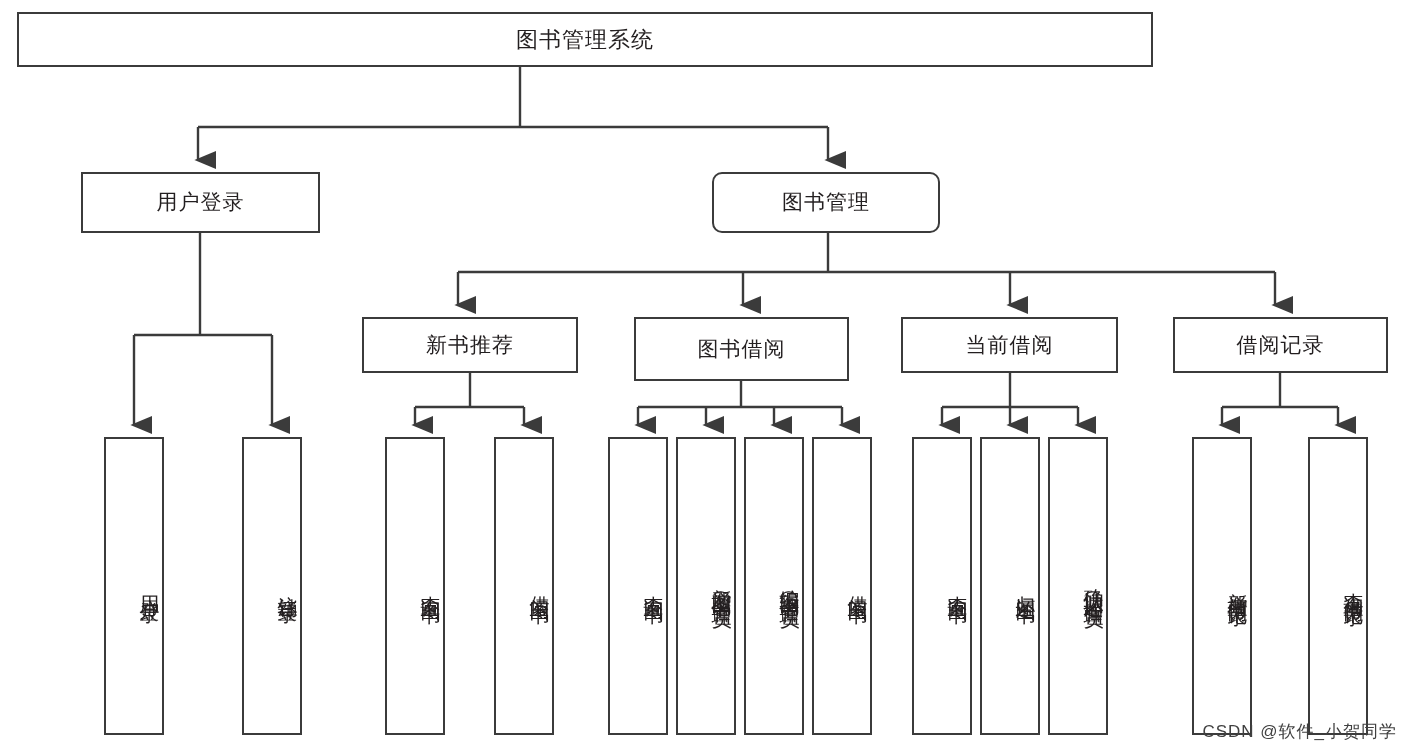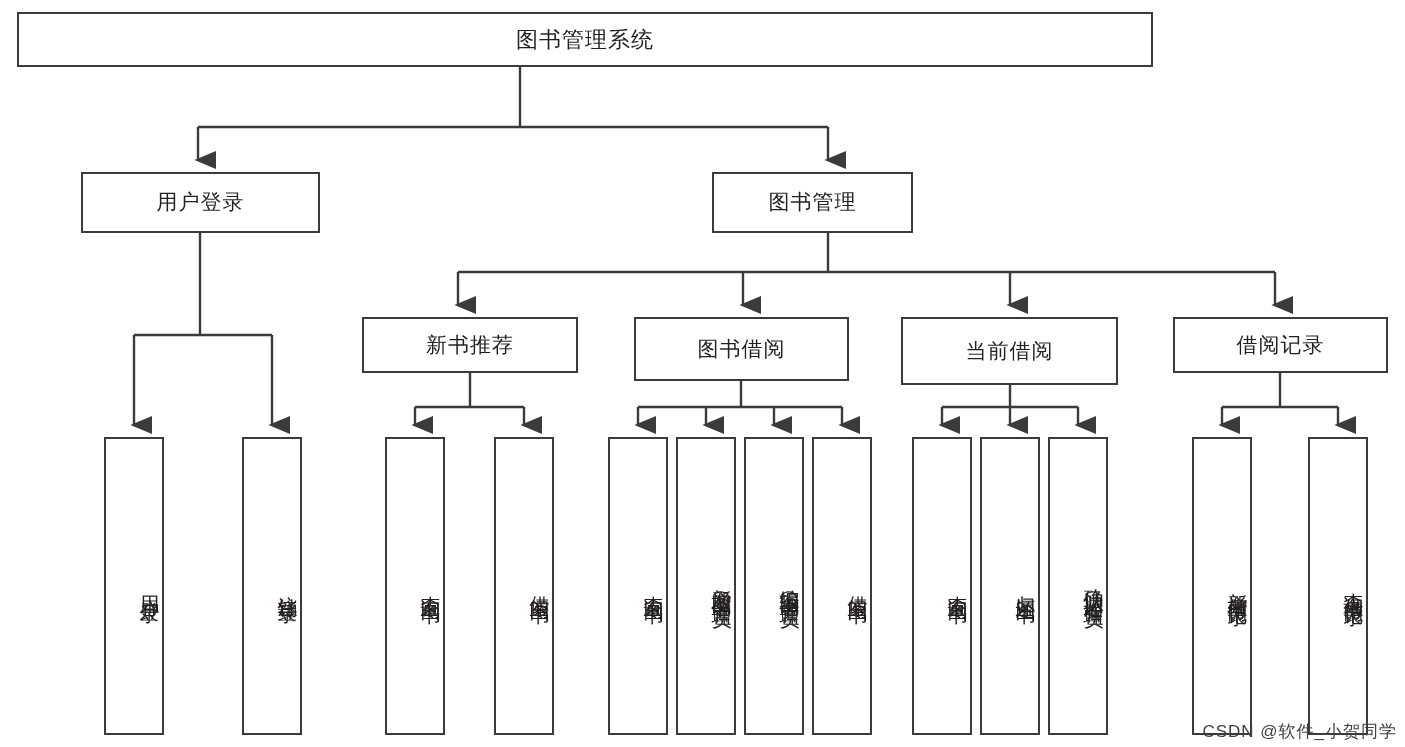--- a/index.html
+++ b/index.html
@@ -118,25 +118,25 @@
       <path d="M 1280 373 L 1280 407"></path>
       <path d="M 1222 407 L 1338 407"></path>
       <path d="M 1222 407 L 1222 425" marker-end="url(#arrow)"></path>
       <path d="M 1338 407 L 1338 425" marker-end="url(#arrow)"></path>
     </g>
   </svg>
 
   <div class="node h root" style="left:17px;top:12px;width:1136px;height:55px;">图书管理系统</div>
 
   <div class="node h" style="left:81px;top:172px;width:239px;height:61px;">用户登录</div>
-  <div class="node h" style="left:712px;top:172px;width:201px;height:61px;">图书管理</div>
+  <div class="node h" style="left:712px;top:172px;width:228px;height:61px;border-radius:10px;">图书管理</div>
 
   <div class="node h" style="left:362px;top:317px;width:216px;height:56px;">新书推荐</div>
   <div class="node h" style="left:634px;top:317px;width:215px;height:64px;">图书借阅</div>
-  <div class="node h" style="left:901px;top:317px;width:217px;height:68px;">当前借阅</div>
+  <div class="node h" style="left:901px;top:317px;width:217px;height:56px;">当前借阅</div>
   <div class="node h" style="left:1173px;top:317px;width:215px;height:56px;">借阅记录</div>
 
   <div class="node v" style="left:104px;top:437px;width:60px;height:298px;">
     <span class="vtext">用户登录</span>
   </div>
   <div class="node v" style="left:242px;top:437px;width:60px;height:298px;">
     <span class="vtext">注销登录</span>
   </div>
 
   <div class="node v" style="left:385px;top:437px;width:60px;height:298px;">

